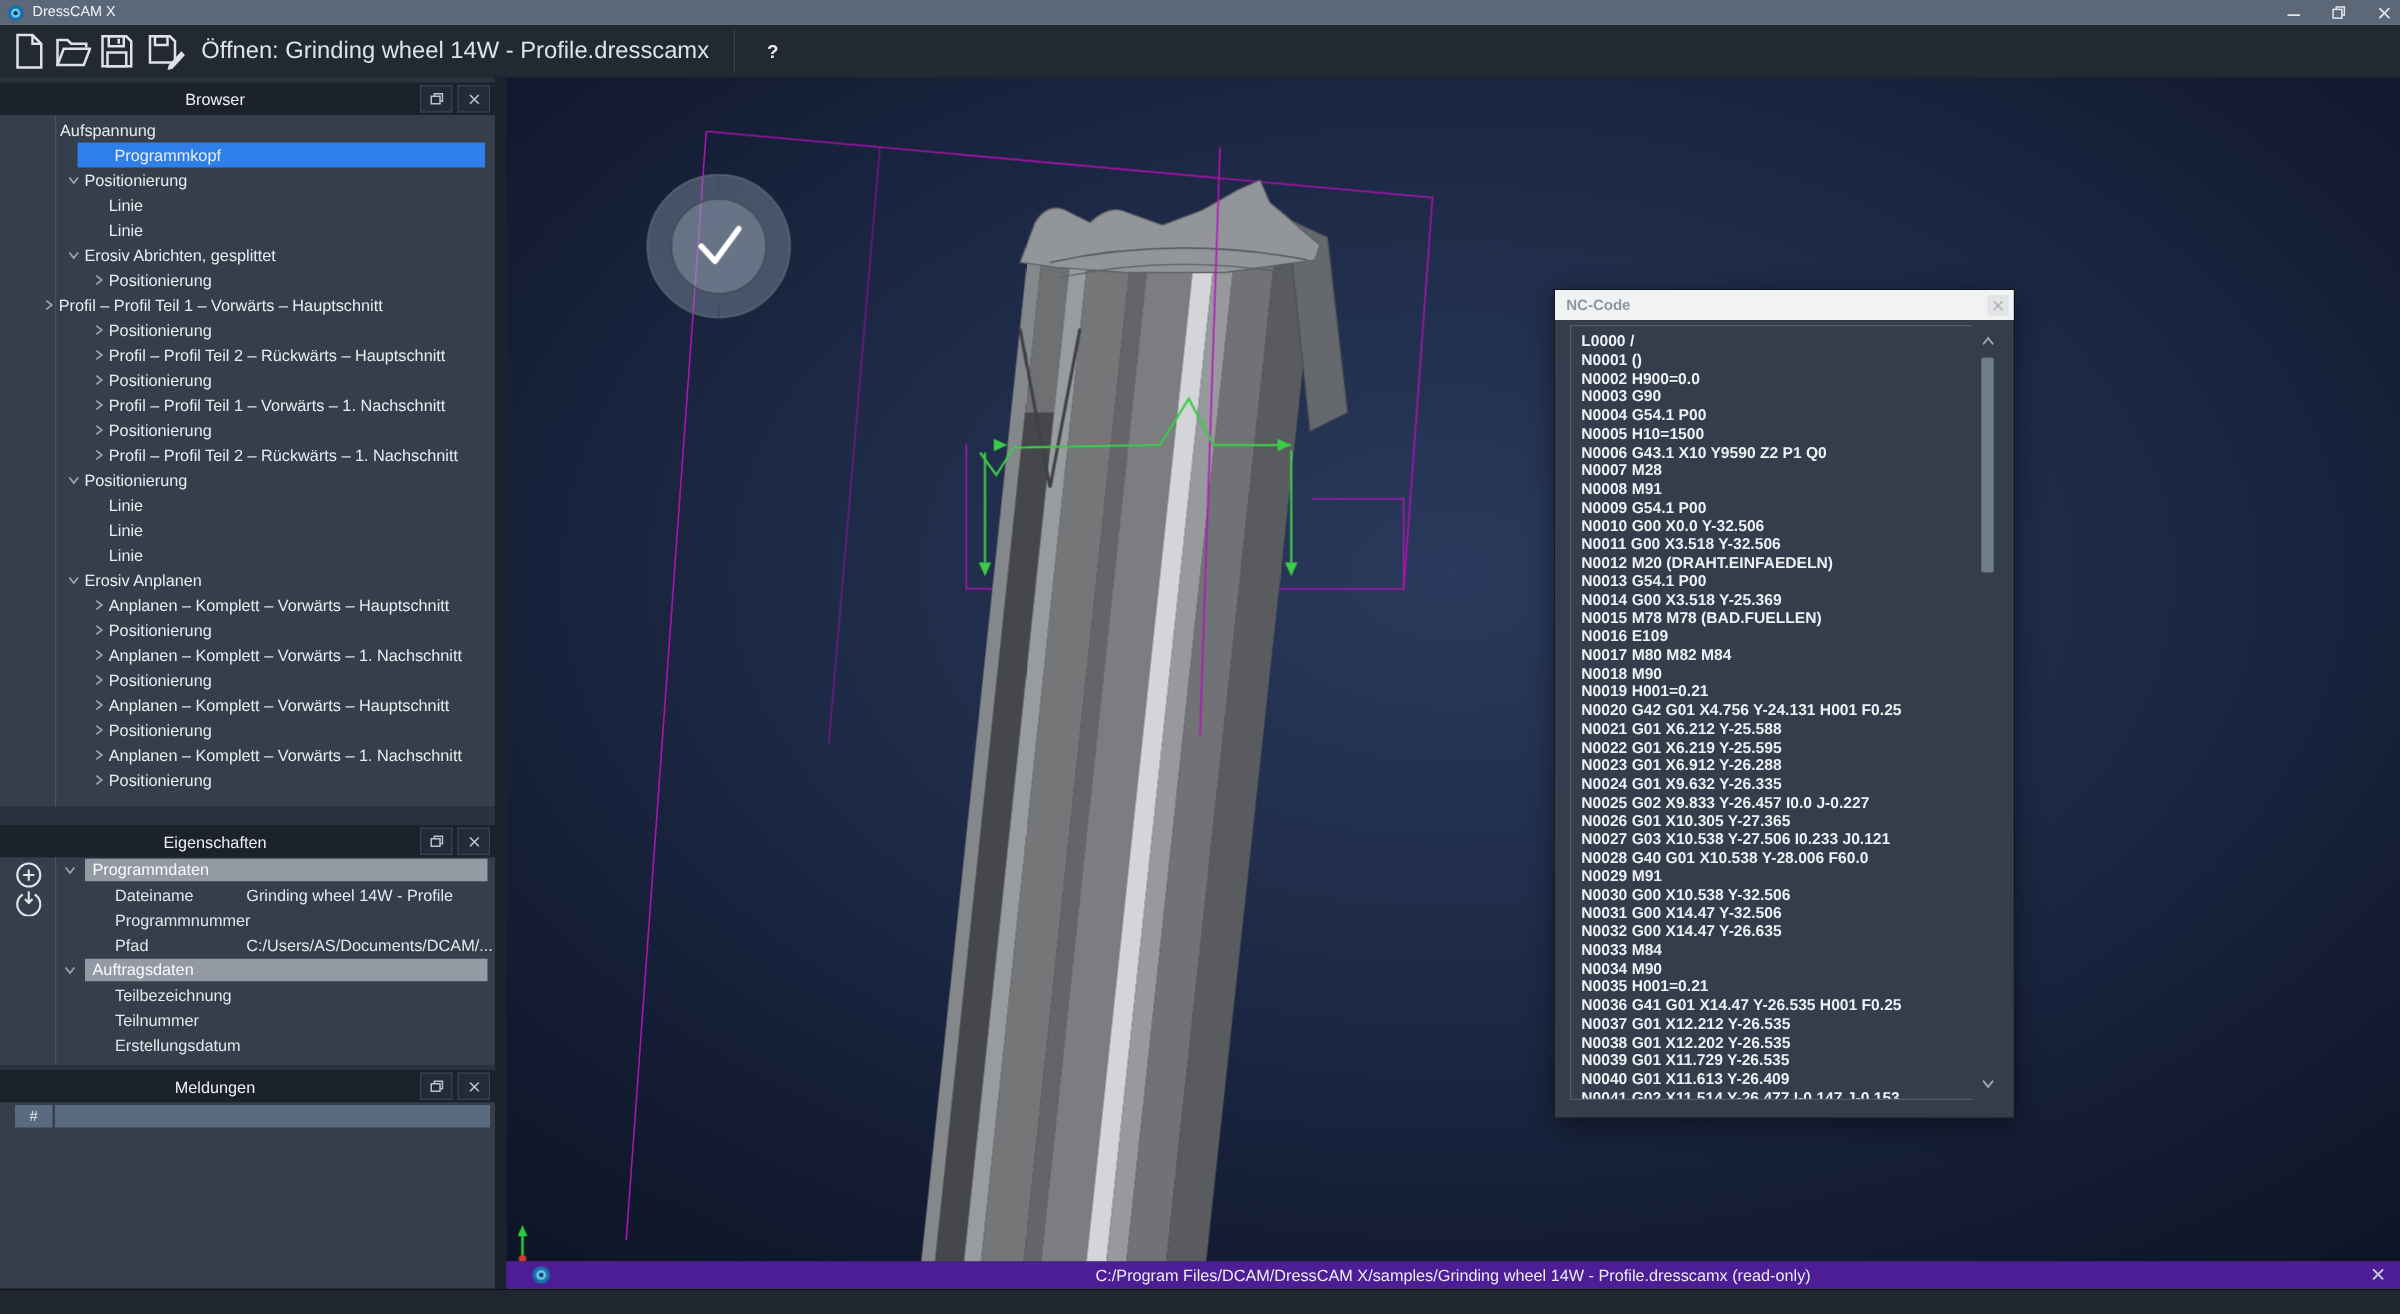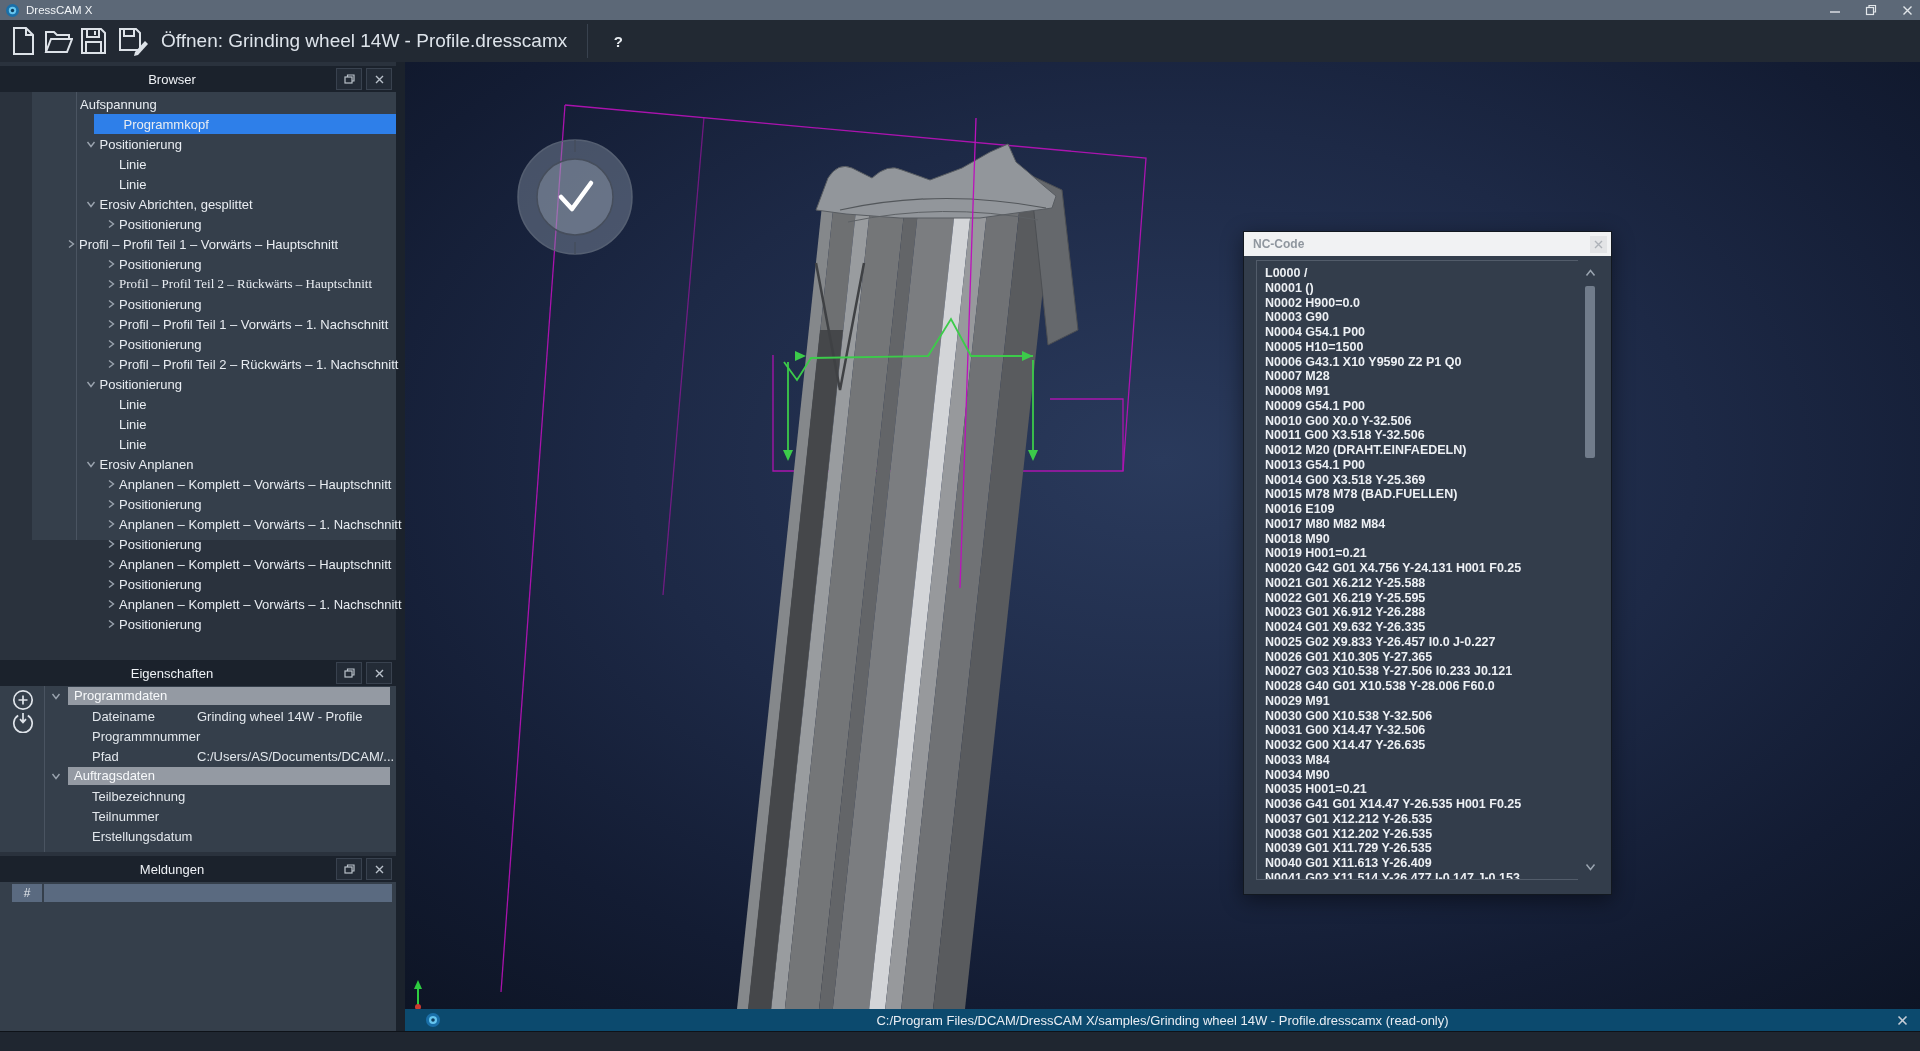--- a/index.html
+++ b/index.html
@@ -53,21 +53,21 @@
   #ncpanel{left:1243px;top:231px;width:367px;height:662px;background:#333d4b;border:1px solid #121820;box-shadow:0 5px 20px rgba(0,0,0,.45);font-weight:bold;}
   #nc-titlebar{position:absolute;left:0;top:0;right:0;height:24px;background:#f1f2f3;display:flex;align-items:center;}
   #nc-titlebar .nct{color:#8f969e;font-size:12px;margin-left:9px;flex:1;}
   #nc-close{width:17px;height:17px;background:#e3e4e6;margin-right:4px;display:flex;align-items:center;justify-content:center;}
   #nc-list{position:absolute;left:12px;top:28px;width:322px;height:620px;overflow:hidden;border:1px solid #525c6a;border-right:none;padding:5px 0 0 8px;box-sizing:border-box;}
   .ncline{font-size:12.5px;line-height:14.75px;color:#edf0f4;white-space:nowrap;}
   #nc-scroll{position:absolute;right:14px;top:34px;width:14px;height:608px;}
   #nc-thumb{position:absolute;left:2px;top:20px;width:10px;height:172px;background:#717c8b;border-radius:2px;}
   .scarrow{position:absolute;left:0;width:14px;height:14px;display:flex;align-items:center;justify-content:center;}
   
-  #vstatus{left:405px;top:1009px;width:1515px;height:22px;background:#0c4a6e;border-bottom:1px solid #9aa5b8;display:flex;align-items:center;}
+  #vstatus{left:405px;top:1009px;width:1515px;height:22px;background:#4c1d95;border-bottom:1px solid #9aa5b8;display:flex;align-items:center;}
   #vstatus .spath{position:absolute;left:0;right:0;text-align:center;color:#e9edf3;font-size:13px;}
   #vstatus .slogo{margin-left:20px;z-index:1;}
   #vstatus .sclose{position:absolute;right:12px;top:3px;}
   #bottomstrip{left:0;top:1031px;width:1920px;height:20px;background:#1f2630;border-top:1px solid #0e1218;}
 </style>
 </head>
 <body>
 
 <div id="titlebar" class="abs">
   <svg width="15" height="15" style="margin-left:5px" viewBox="0 0 15 15">
@@ -138,21 +138,21 @@
           <rect x="1" y="3" width="7" height="6" fill="none" stroke="#b9c1ca" stroke-width="1.2"></rect>
           <polyline points="3.5,3 3.5,1 10,1 10,7 8,7" fill="none" stroke="#b9c1ca" stroke-width="1.2"></polyline>
         </svg>
     </span>
     <span class="dockbtn">
       <svg width="9" height="9" viewBox="0 0 9 9">
           <path d="M1 1 L8 8 M8 1 L1 8" stroke="#b9c1ca" stroke-width="1.4"></path>
         </svg>
     </span>
   </div>
-  <div class="pcontent" style="top:30px;height:448px;margin-left:32px;">
+  <div class="pcontent" style="top:30px;height:553px;">
     <div class="vguide"></div>
     <div id="browser-tree">
         <div class="trow" style="padding-left: 31px;">
           <span class="chev"></span>
           <span class="tlabel">Aufspannung</span>
         </div>
         <div class="trow sel" style="padding-left: 50.5px; gap: 24px;">
           <span class="chev"></span>
           <span class="tlabel">Programmkopf</span>
         </div>
@@ -197,21 +197,21 @@
           <span class="tlabel">Profil – Profil Teil 1 – Vorwärts – Hauptschnitt</span>
         </div>
         <div class="trow" style="padding-left: 70px;">
           <span class="chev">
             <svg width="10" height="10" viewBox="0 0 10 10">
               <polyline points="3,1.5 7.5,5 3,8.5" fill="none" stroke="#9aa3ae" stroke-width="1.4"></polyline>
             </svg>
           </span>
           <span class="tlabel">Positionierung</span>
         </div>
-        <div class="trow" style="padding-left: 70px; font-family: Liberation Serif, serif;">
+        <div class="trow" style="padding-left: 70px;">
           <span class="chev">
             <svg width="10" height="10" viewBox="0 0 10 10">
               <polyline points="3,1.5 7.5,5 3,8.5" fill="none" stroke="#9aa3ae" stroke-width="1.4"></polyline>
             </svg>
           </span>
           <span class="tlabel">Profil – Profil Teil 2 – Rückwärts – Hauptschnitt</span>
         </div>
         <div class="trow" style="padding-left: 70px;">
           <span class="chev">
             <svg width="10" height="10" viewBox="0 0 10 10">

